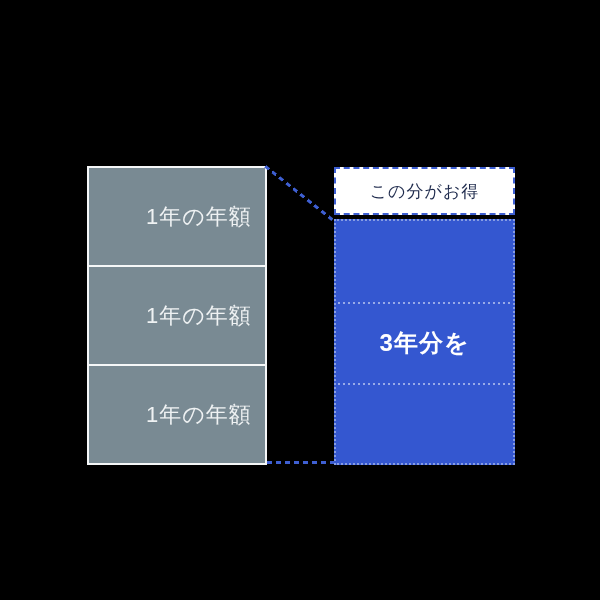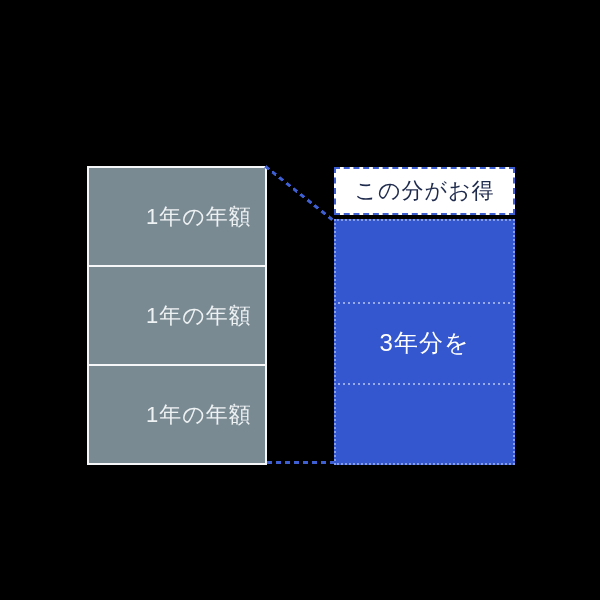--- a/index.html
+++ b/index.html
@@ -45,39 +45,39 @@
 
   
   .callout{
     position:absolute;left:334px;top:167px;width:181px;height:48px;
     background:var(--callout-bg);
     border:2px dashed var(--callout-border);
     display:flex;align-items:center;justify-content:center;
   }
   .callout .lbl{
     color:var(--callout-text);
-    font-size:22px;letter-spacing:1px;font-weight:500;text-align:right;
+    font-size:17px;letter-spacing:1px;font-weight:500;text-align:right;
   }
 
   
   .blue-box{
     position:absolute;left:334px;top:219px;width:181px;height:246px;
     background:var(--blue-fill);
     border:2px dotted rgba(235,240,252,0.45);
     display:flex;align-items:center;justify-content:center;
   }
   .year-divider{
     position:absolute;left:2px;right:2px;height:2px;
     background:repeating-linear-gradient(90deg,var(--inner-divider) 0 2px,transparent 2px 5px);
   }
   .year-divider.d1{top:81px;}
   .year-divider.d2{top:162px;}
   .bundle-label{
     color:var(--bundle-text);
-    font-size:24px;font-weight:400;line-height:27px;
+    font-size:24px;font-weight:700;line-height:27px;
     text-align:center;letter-spacing:1px;
   }
   .bundle-label span{display:block;}
 
   
   .connector{
     position:absolute;height:3px;
     background:repeating-linear-gradient(90deg,var(--connector-blue) 0 5px,transparent 5px 9px);
   }
   .connector.diagonal{

